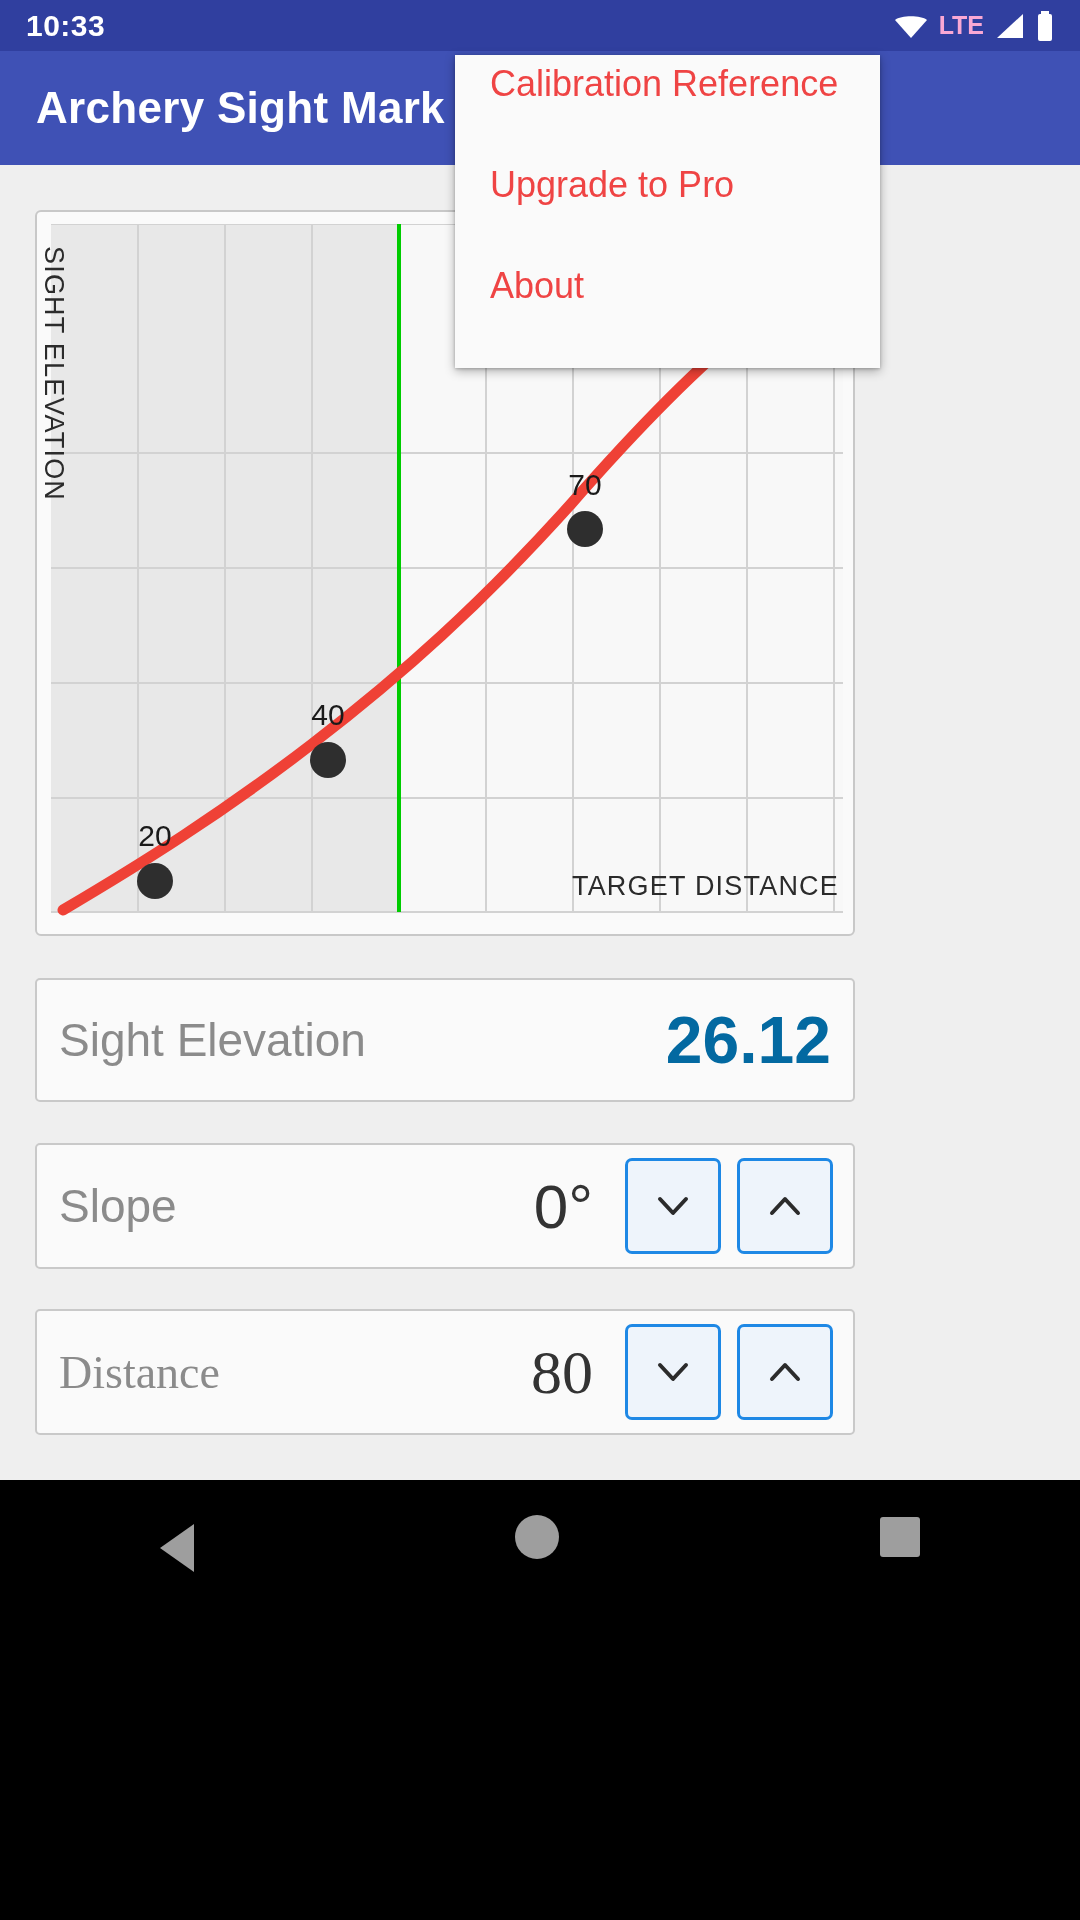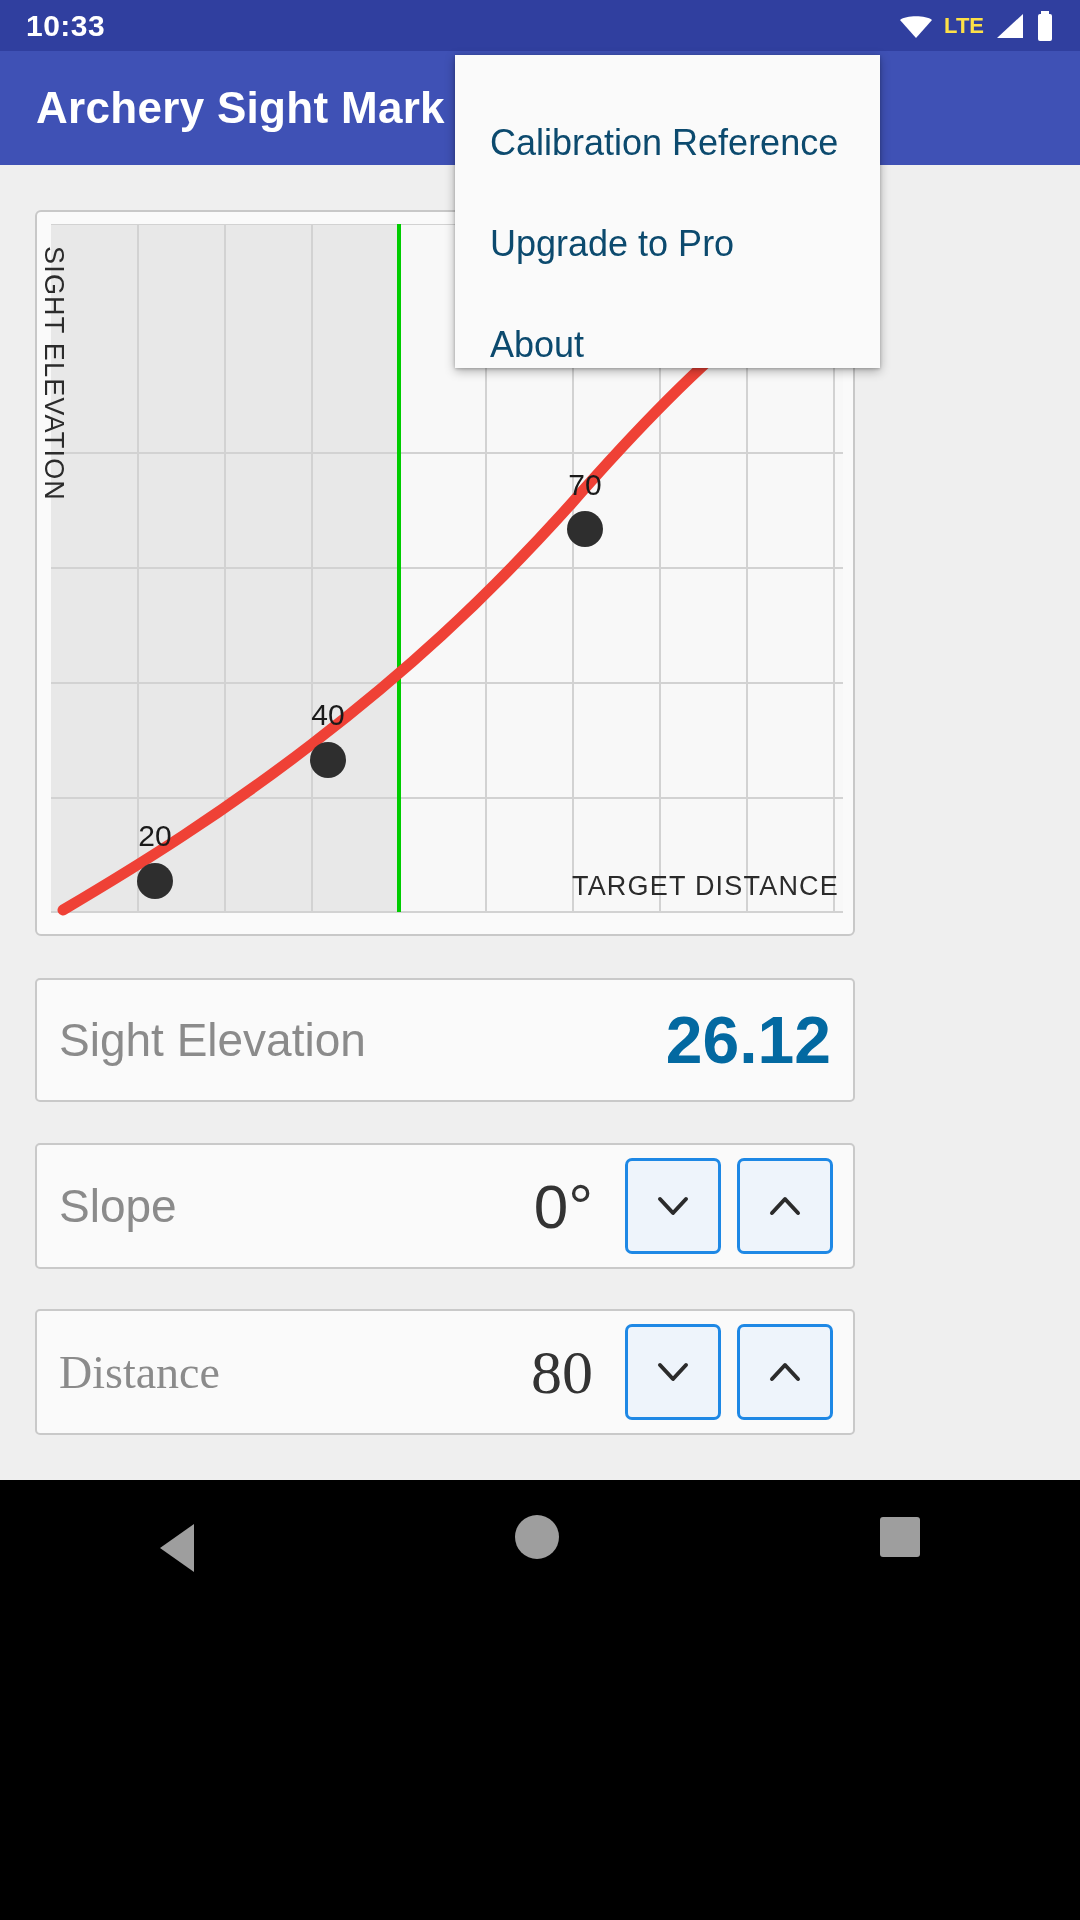--- a/index.html
+++ b/index.html
@@ -28,21 +28,21 @@
     font-size: 30px;
     font-weight: bold;
     letter-spacing: 0.5px;
   }
   #status-icons {
     margin-left: auto;
     display: flex; align-items: center; gap: 11px;
   }
   .sicon { display: block; }
   #lte-label {
-    color: #fde047; font-size: 22px; font-weight: bold;
+    color: #f9a8d4; font-size: 25px; font-weight: bold;
     letter-spacing: 0px; line-height: 1;
   }
 
   
   #app-bar {
     position: absolute; left: 0; top: 51px;
     width: 1080px; height: 114px;
     background: #3f51b5;
     display: flex; align-items: center;
   }
@@ -59,24 +59,24 @@
     position: absolute;
     left: 455px; top: 55px;
     width: 425px; height: 313px;
     background: #fafafa;
     box-shadow: 0 3px 10px rgba(0,0,0,0.30), 0 1px 3px rgba(0,0,0,0.22);
     z-index: 40;
     padding-top: 8px;
   }
   .menu-item {
     height: 101px;
-    display: flex; align-items: flex-end;
+    display: flex; align-items: flex-start;
     padding-left: 35px;
     font-size: 36px;
-    color: #0c4a6e;
+    color: #ef4444;
   }
 
   
   #chart-card {
     position: absolute;
     left: 35px; top: 210px;
     width: 820px; height: 726px;
     background: #fafafa;
     border: 2px solid #c8c8c8;
     border-radius: 6px;

